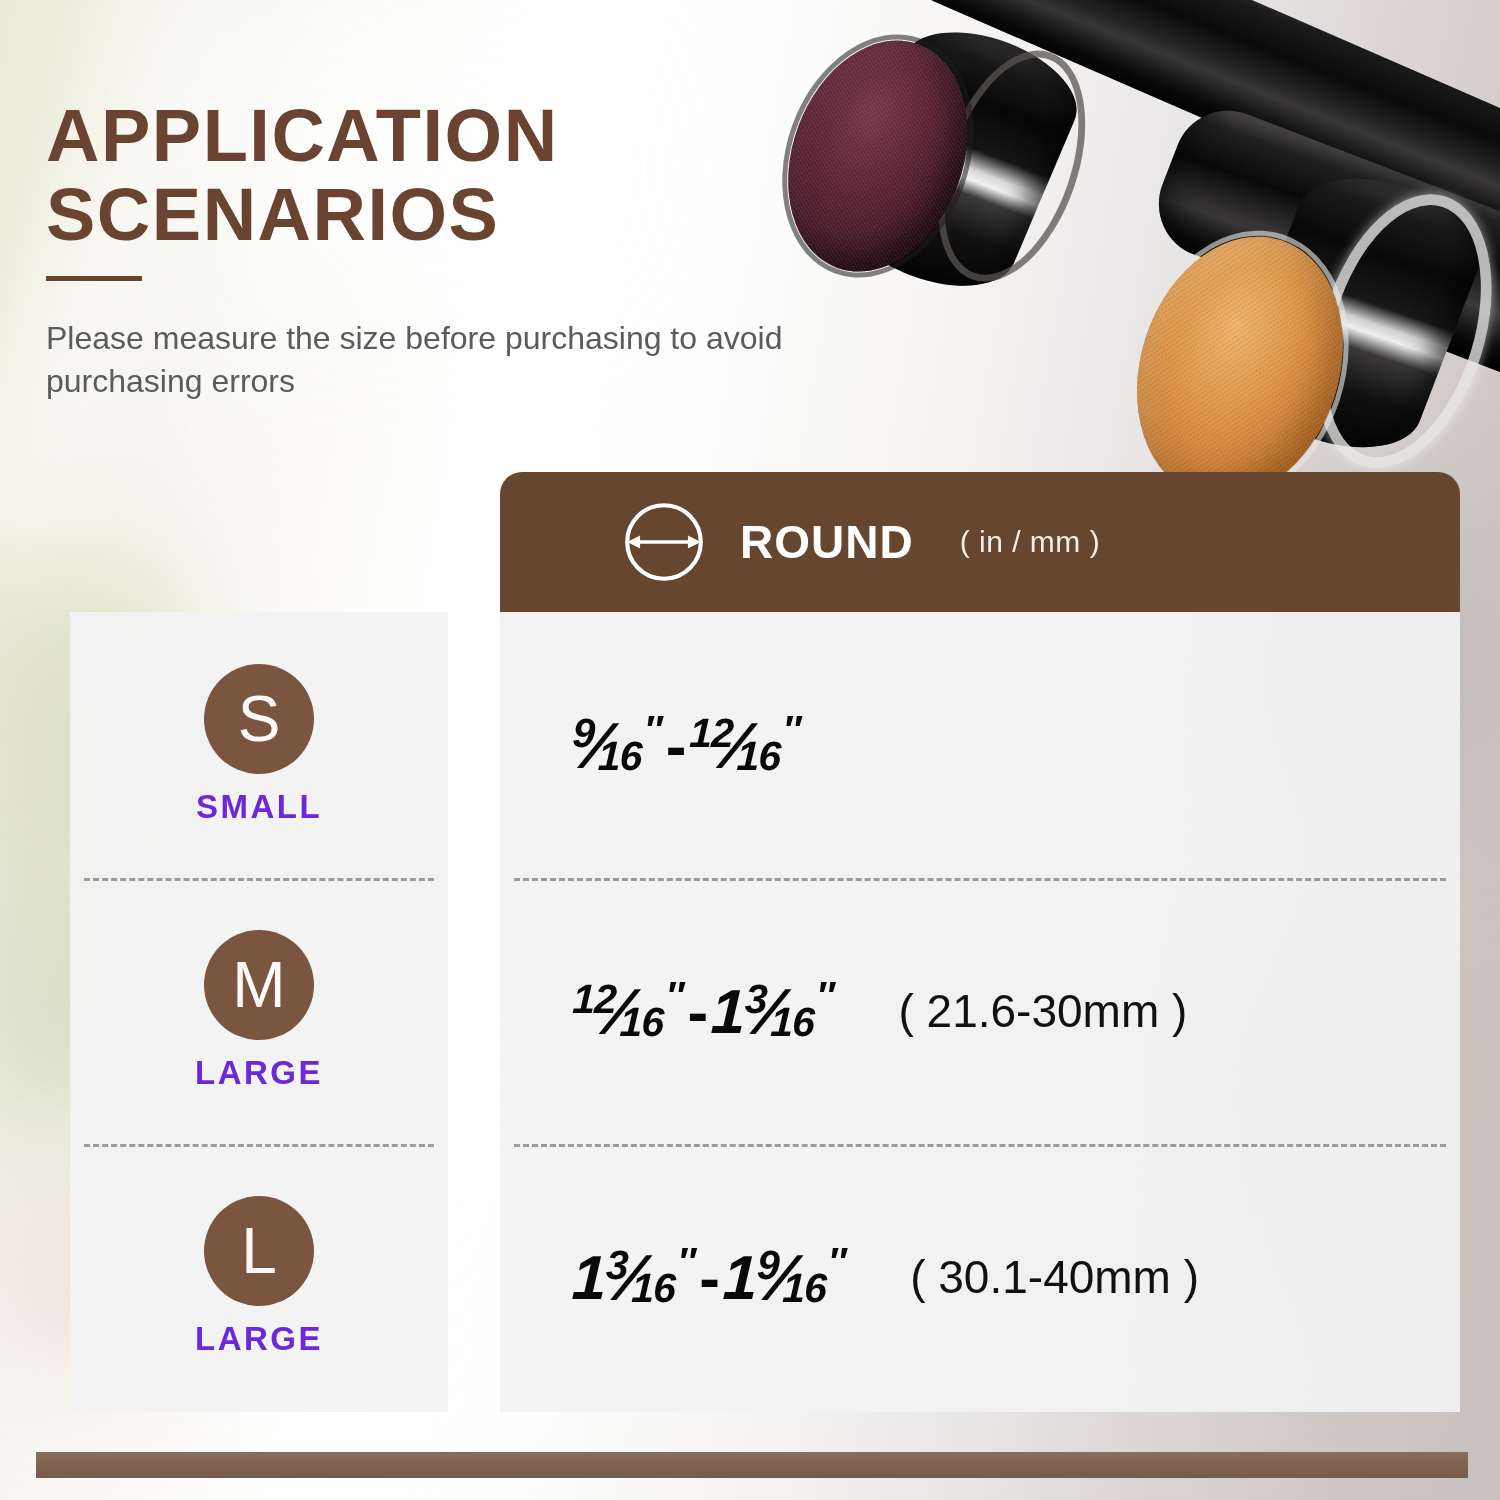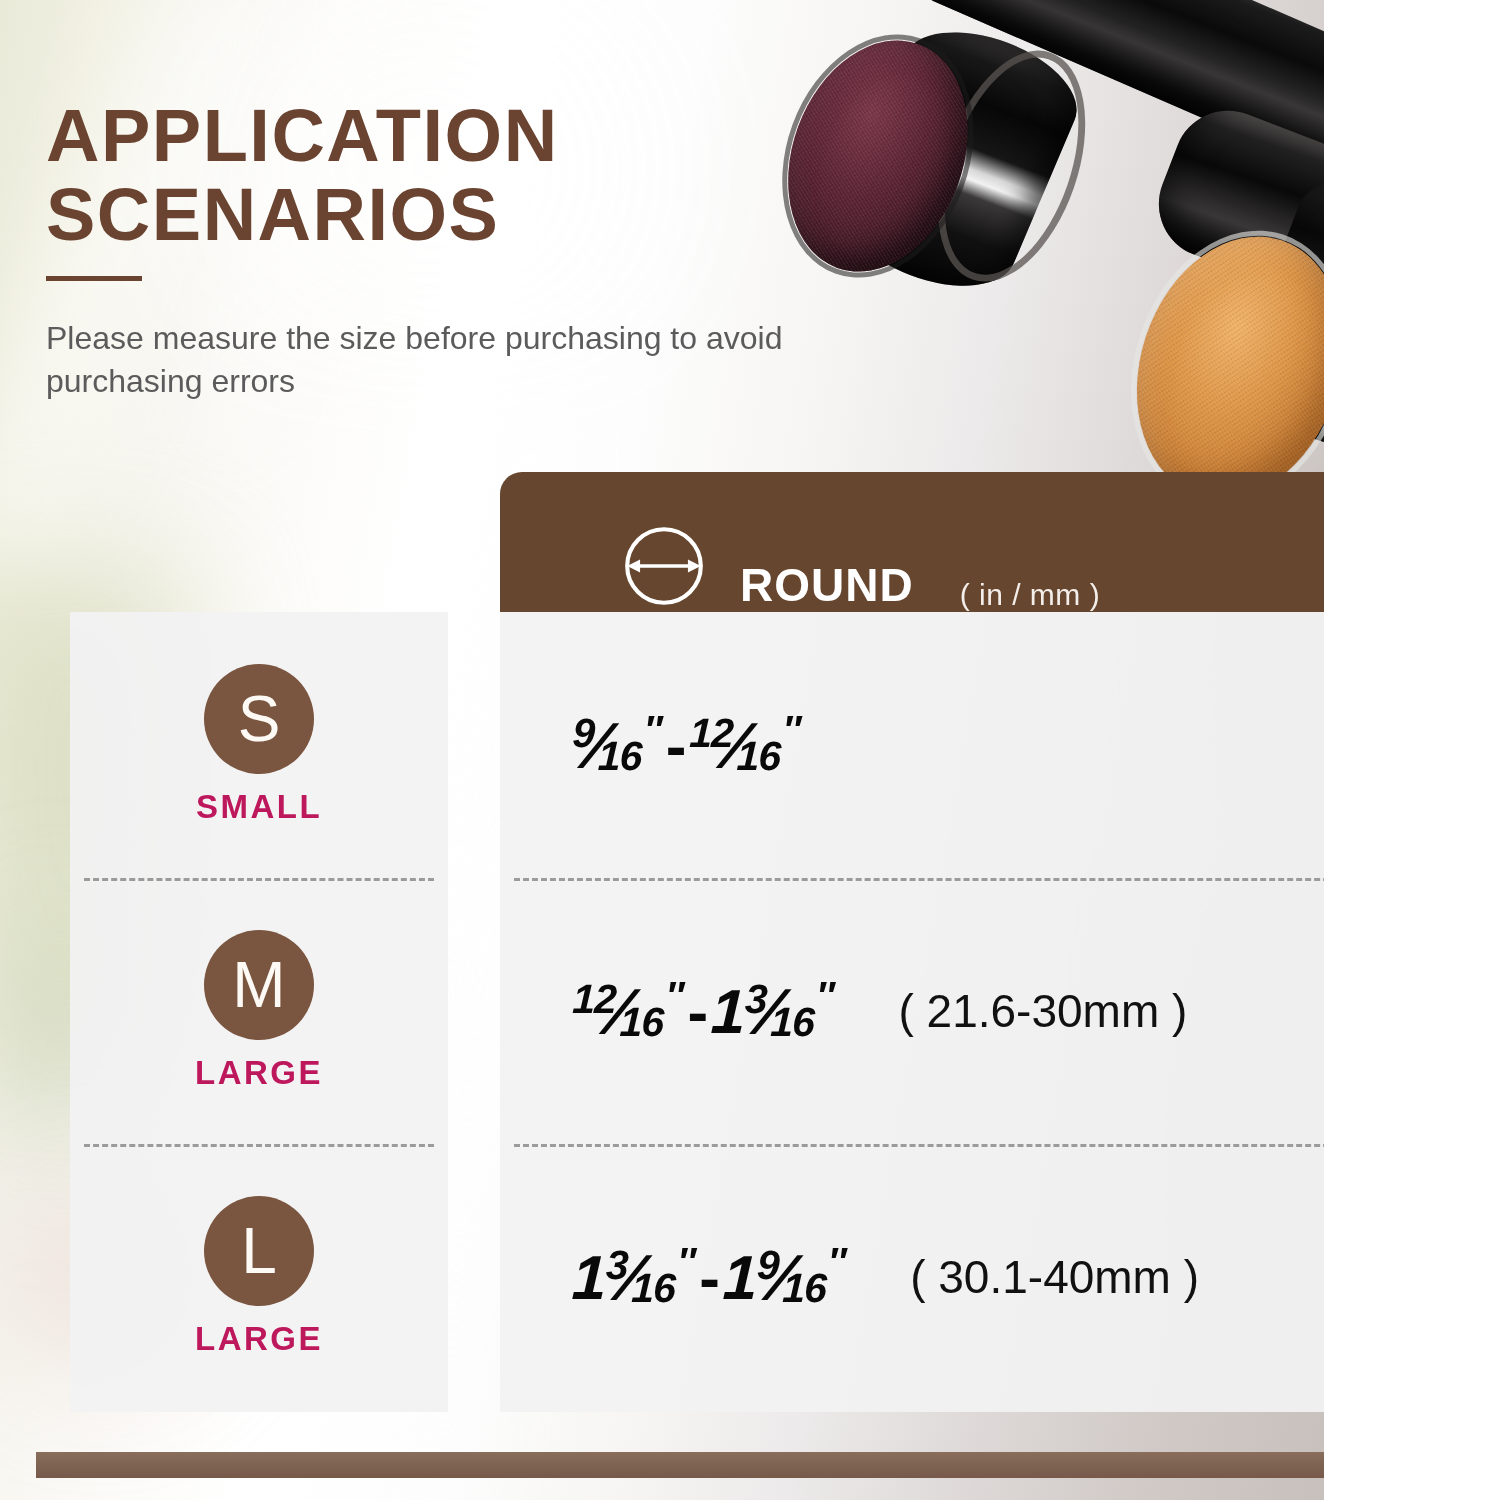--- a/index.html
+++ b/index.html
@@ -8,21 +8,21 @@
   }
   body {
     width: 1500px;
     height: 1500px;
     font-family: "Liberation Sans", sans-serif;
     overflow: hidden;
   }
 
   #page {
     position: relative;
-    width: 1324px;
+    width: 1500px;
     height: 1500px;
     overflow: hidden;
     background: #efefef;
   }
 
   
   .bg-base {
     position: absolute;
     inset: 0;
     background:
@@ -252,21 +252,20 @@
     left: 0; width: 378px;
     justify-content: flex-start;
     padding-left: 110px;
     box-sizing: border-box;
   }
   .head-round {
     left: 430px; width: 960px;
     padding-left: 118px;
     box-sizing: border-box;
     gap: 30px;
-    align-items: flex-end;
   }
   .head-label {
     color: #ffffff;
     font-size: 46px;
     font-weight: bold;
     letter-spacing: 1px;
   }
   .head-unit {
     color: #f4 efe9;
     color: #f3eee9;
@@ -314,21 +313,21 @@
     align-items: center;
     justify-content: center;
     font-size: 64px;
     font-weight: normal;
     line-height: 1;
   }
   .size-name {
     font-size: 33px;
     font-weight: bold;
     letter-spacing: 2.5px;
-    color: #be185d;
+    color: #6d28d9;
   }
 
   .round-item {
     position: relative;
     height: 266px;
     display: flex;
     align-items: center;
     padding-left: 72px;
     box-sizing: border-box;
     gap: 34px;

